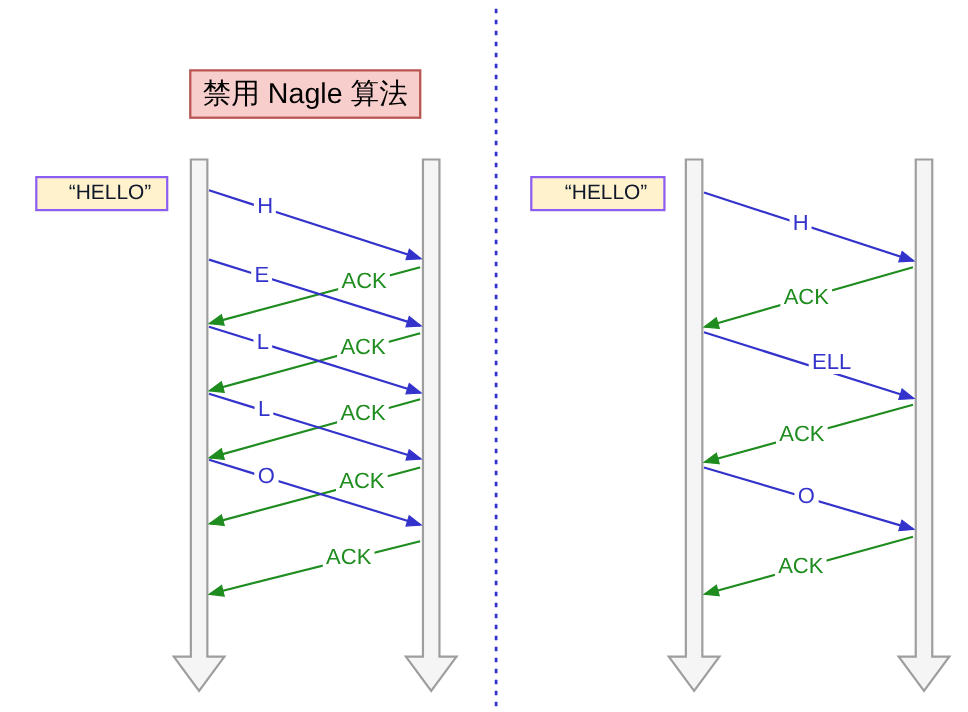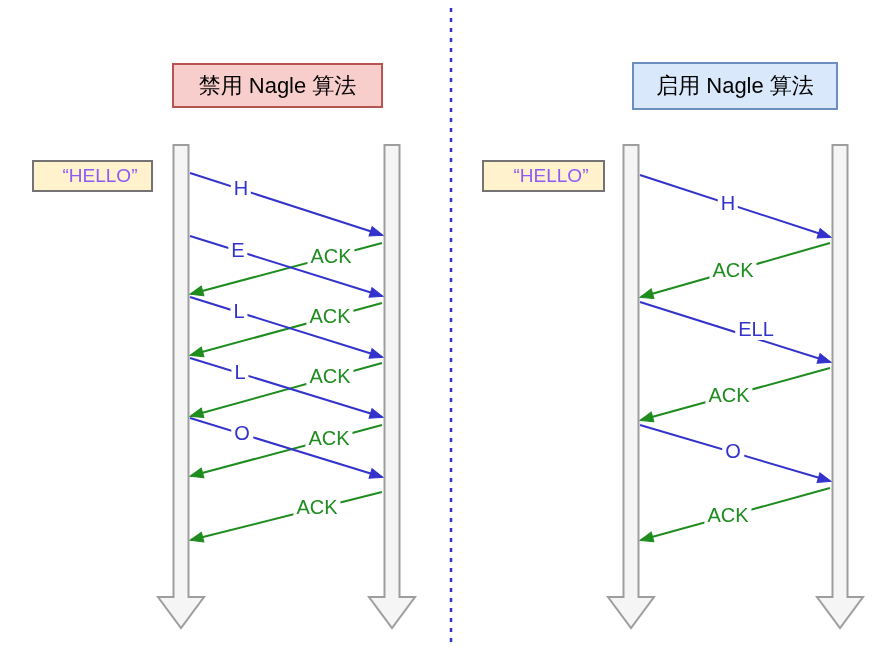--- a/index.html
+++ b/index.html
@@ -18,44 +18,44 @@
   #diagram-svg {
     position: absolute;
     left: 0;
     top: 0;
   }
   .title-box {
     position: absolute;
     display: flex;
     align-items: center;
     justify-content: center;
-    font-size: 22px;
+    font-size: 26px;
     color: #000000;
     box-sizing: border-box;
     white-space: nowrap;
   }
   #title-left {
     left: 172px; top: 63px; width: 211px; height: 45px;
     background: #f8cecc;
     border: 2px solid #b85450;
   }
   #title-right {
     left: 632px; top: 62px; width: 206px; height: 48px;
     background: #dae8fc;
     border: 2px solid #6c8ebf;
   }
   .hello-box {
     position: absolute;
     display: flex;
     align-items: center;
     justify-content: center;
     font-size: 19px;
-    color: #8b5cf6;
+    color: #0f172a;
     background: #fff2cc;
-    border: 2px solid #737373;
+    border: 2px solid #8b5cf6;
     box-sizing: border-box;
     white-space: nowrap;
     padding-left: 15px;
   }
   #hello-left  { left: 32px;  top: 160px; width: 121px; height: 32px; }
   #hello-right { left: 482px; top: 160px; width: 123px; height: 32px; }
   .arrow-label {
     position: absolute;
     transform: translate(-50%, -50%);
     font-size: 20px;
@@ -102,21 +102,20 @@
         <line x1="830" y1="243" x2="641" y2="297" stroke="#1e8c1e" stroke-width="2" marker-end="url(#head-ack)"></line>
         <line x1="640" y1="302" x2="830" y2="362" stroke="#3333cc" stroke-width="2" marker-end="url(#head-send)"></line>
         <line x1="830" y1="368" x2="641" y2="420" stroke="#1e8c1e" stroke-width="2" marker-end="url(#head-ack)"></line>
         <line x1="640" y1="425" x2="830" y2="481" stroke="#3333cc" stroke-width="2" marker-end="url(#head-send)"></line>
         <line x1="830" y1="488" x2="641" y2="540" stroke="#1e8c1e" stroke-width="2" marker-end="url(#head-ack)"></line>
       </g>
     </svg>
 
   <div class="title-box" id="title-left">禁用 Nagle 算法</div>
 
-  <div class="title-box" id="title-right">启用 Nagle 算法</div>
 
   <div class="hello-box" id="hello-left">“HELLO”</div>
 
   <div class="hello-box" id="hello-right">“HELLO”</div>
 
   <div id="labels-layer">
       <div class="arrow-label send" style="left: 241px; top: 188.469px;">H</div>
       <div class="arrow-label ack" style="left: 331px; top: 255.618px;">ACK</div>
       <div class="arrow-label send" style="left: 238px; top: 250px;">E</div>
       <div class="arrow-label ack" style="left: 330px; top: 316.157px;">ACK</div>

